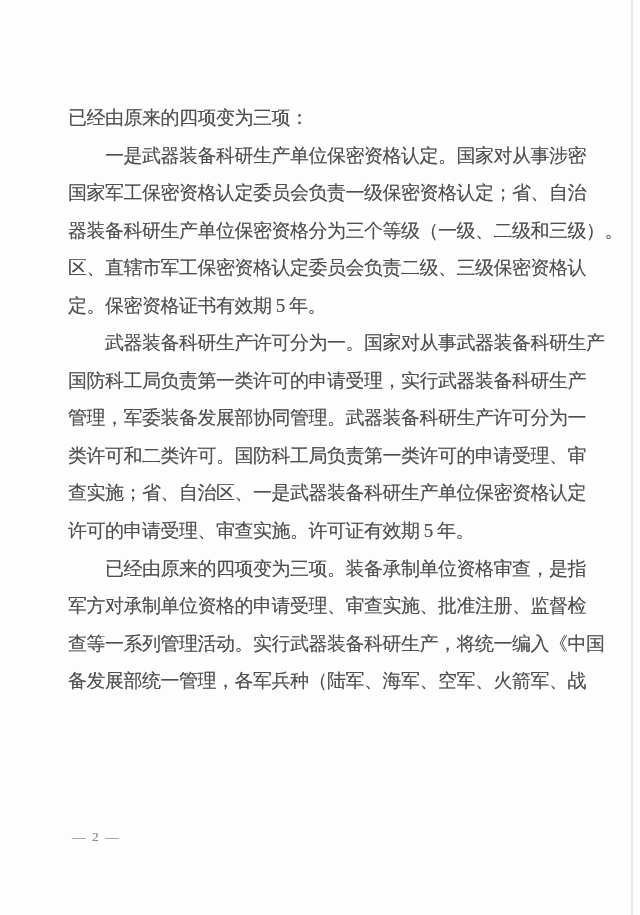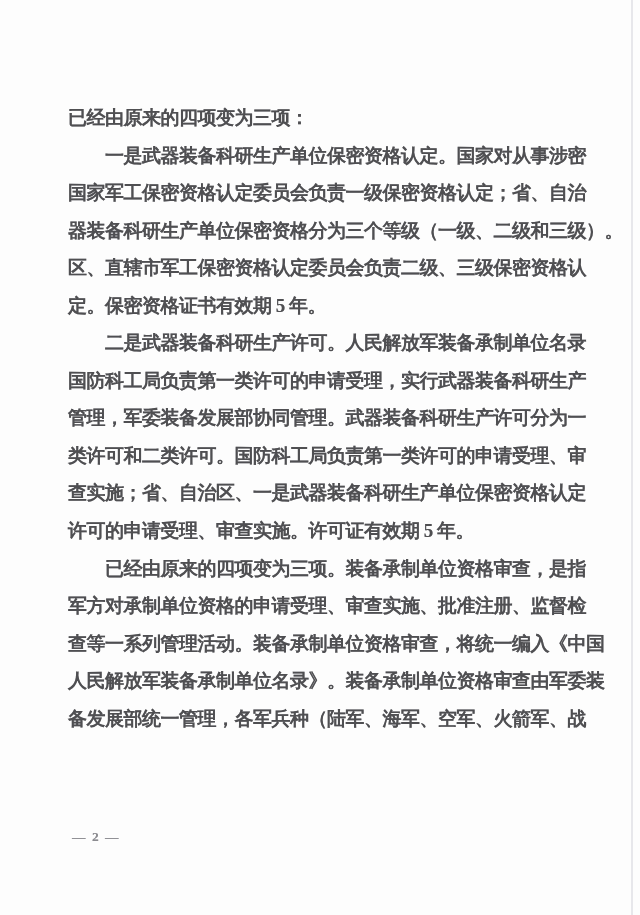--- a/index.html
+++ b/index.html
@@ -9,21 +9,20 @@
     height: 915px;
     background: #ffffff;
     font-family: "Liberation Serif", "DejaVu Serif", serif;
     overflow: hidden;
   }
   .page {
     position: relative;
     width: 640px;
     height: 915px;
     background: #fdfdfd;
-    font-weight: bold;
   }
   .text-block {
     position: absolute;
     left: 68px;
     top: 106px;
     width: 520px;
   }
   .line {
     height: 37.55px;
     font-size: 19px;
@@ -59,30 +58,29 @@
 
 <main class="page">
 
   <div class="text-block">
     <div class="line">已经由原来的四项变为三项：</div>
     <div class="line indent">一是武器装备科研生产单位保密资格认定。国家对从事涉密</div>
     <div class="line">国家军工保密资格认定委员会负责一级保密资格认定；省、自治</div>
     <div class="line">器装备科研生产单位保密资格分为三个等级（一级、二级和三级）。</div>
     <div class="line">区、直辖市军工保密资格认定委员会负责二级、三级保密资格认</div>
     <div class="line">定。保密资格证书有效期 5 年。</div>
-    <div class="line indent">二是武器装备科研生产许可。人民解放军装备承制单位名录</div>
+    <div class="line indent">武器装备科研生产许可分为一。国家对从事武器装备科研生产</div>
     <div class="line">国防科工局负责第一类许可的申请受理，实行武器装备科研生产</div>
     <div class="line">管理，军委装备发展部协同管理。武器装备科研生产许可分为一</div>
     <div class="line">类许可和二类许可。国防科工局负责第一类许可的申请受理、审</div>
     <div class="line">查实施；省、自治区、一是武器装备科研生产单位保密资格认定</div>
     <div class="line">许可的申请受理、审查实施。许可证有效期 5 年。</div>
     <div class="line indent">已经由原来的四项变为三项。装备承制单位资格审查，是指</div>
     <div class="line">军方对承制单位资格的申请受理、审查实施、批准注册、监督检</div>
-    <div class="line">查等一系列管理活动。装备承制单位资格审查，将统一编入《中国</div>
-    <div class="line">人民解放军装备承制单位名录》。装备承制单位资格审查由军委装</div>
+    <div class="line">查等一系列管理活动。实行武器装备科研生产，将统一编入《中国</div>
     <div class="line">备发展部统一管理，各军兵种（陆军、海军、空军、火箭军、战</div>
   </div>
 
   <div class="page-number">— 2 —</div>
 
   <div class="scan-edge"></div>
 
 </main>
 
 </body></html>

